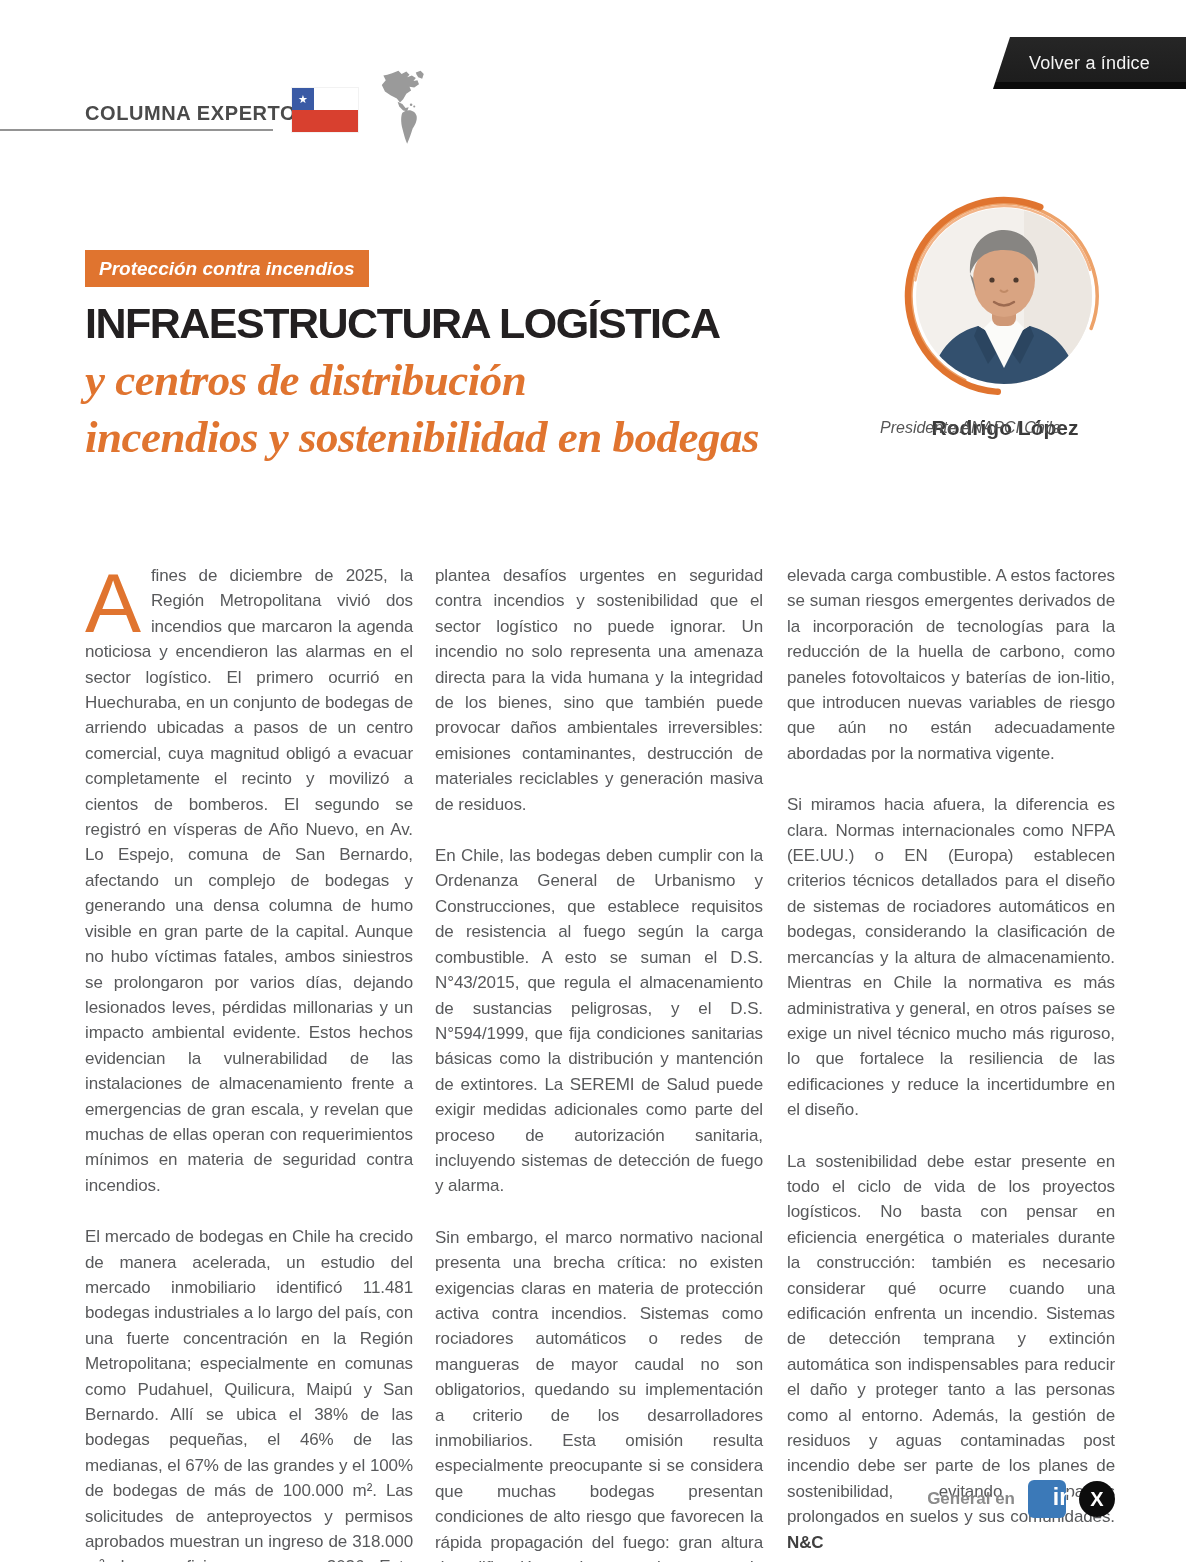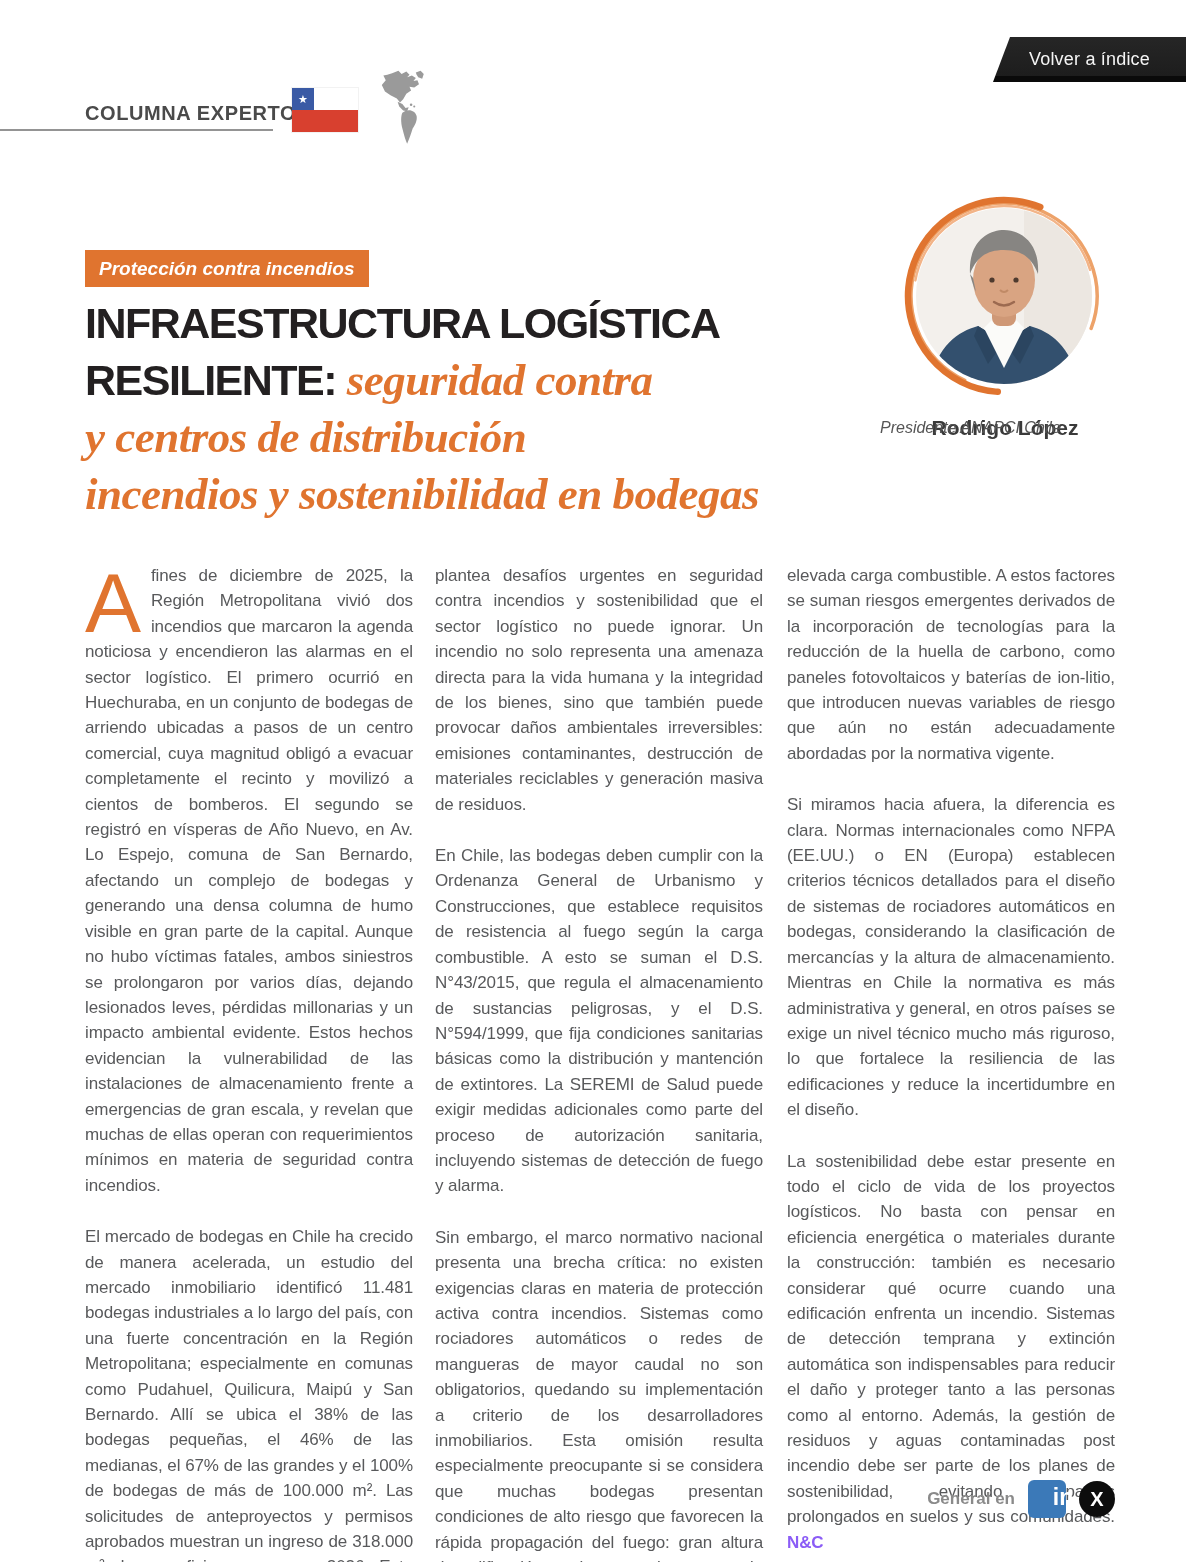--- a/index.html
+++ b/index.html
@@ -4,21 +4,21 @@
 <style>
   * { margin:0; padding:0; box-sizing:border-box; }
   html,body { background:#ffffff; }
   #page {
     position:relative; width:1186px; height:1562px; background:#ffffff;
     font-family:"Liberation Sans", sans-serif; overflow:hidden; margin:0 auto;
   }
 
   
   .back-btn {
-    position:absolute; top:37px; right:0; width:193px; height:45px;
+    position:absolute; top:37px; right:0; width:193px; height:52px;
     background:linear-gradient(#262626,#1d1d1d 86%,#0a0a0a 86%);
     clip-path:polygon(17px 0, 100% 0, 100% 100%, 0 100%);
     color:#f5f5f5; font-size:18px; display:flex; align-items:center; justify-content:center;
     cursor:pointer; letter-spacing:0.2px;
   }
   .section-label {
     position:absolute; left:85px; top:102px; font-size:20px; font-weight:bold;
     color:#4a4a4a; letter-spacing:0.6px;
   }
   .header-rule { position:absolute; left:0; top:129px; width:273px; height:2px; background:#949494; }
@@ -58,21 +58,21 @@
   .col {
     position:absolute; top:563px; width:328px; text-align:justify;
     font-size:17px; line-height:25.4px; color:#58595B; letter-spacing:-0.1px;
   }
   .col-1 { left:85px; } .col-2 { left:435px; } .col-3 { left:787px; }
   .col p { margin:0 0 26px 0; }
   .dropcap {
     float:left; font-size:84px; line-height:68px; color:#E0742F;
     margin:6px 10px 0 0; font-weight:400;
   }
-  .signoff { font-weight:bold; color:#8b5cf6; white-space:nowrap; }
+  .signoff { font-weight:bold; color:#404040; white-space:nowrap; }
 
   
   .comment-row {
     position:absolute; top:1479px; left:787px; width:328px; height:40px;
     display:flex; align-items:center; justify-content:flex-end; gap:13px;
   }
   .comment-label { font-size:17px; font-weight:bold; color:#8a8a8a; }
   .li-icon {
     width:38px; height:38px; border-radius:6px; background:#3b79b8; cursor:pointer;
     color:#ffffff; font-weight:bold; font-size:23px; display:flex; align-items:center; justify-content:center;
@@ -109,23 +109,20 @@
         <circle cx="46" cy="44" r="1.6"></circle>
           <circle cx="50" cy="46" r="1.3"></circle>
       </g>
     </svg>
   </div>
 
   <div class="tag-badge">Protección contra incendios</div>
 
   <h1 class="title">
     <span class="t-line"><span class="t-dark">INFRAESTRUCTURA LOGÍSTICA</span></span>
-    <span class="t-line">
-      <span class="t-dark">RESILIENTE:</span><span class="t-orange"> seguridad contra</span>
-    </span>
     <span class="t-line"><span class="t-orange">y centros de distribución</span></span>
     <span class="t-line"><span class="t-orange">incendios y sostenibilidad en bodegas</span></span>
   </h1>
 
   <div class="portrait">
     <svg viewBox="0 0 200 200" width="200" height="200" aria-hidden="true">
       <defs>
           <clipPath id="pc">
             <circle cx="100" cy="100" r="88"></circle>
           </clipPath>

